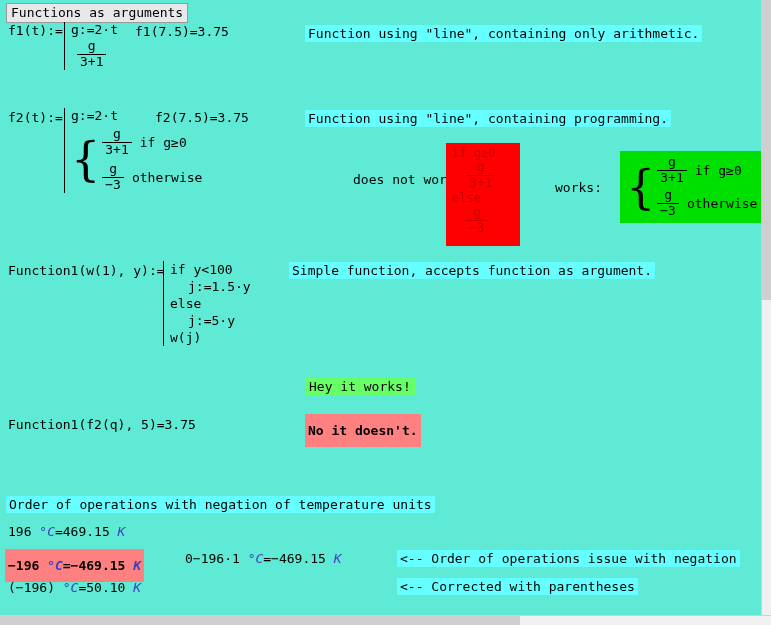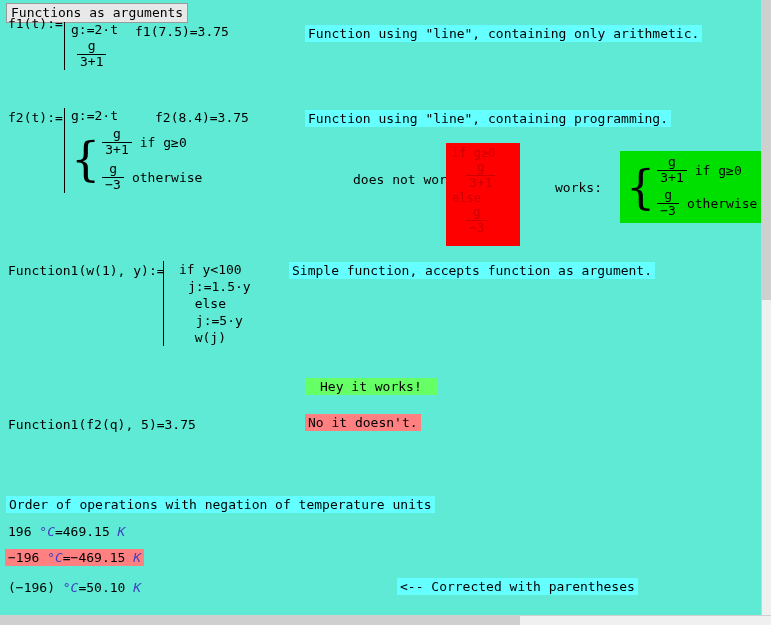--- a/index.html
+++ b/index.html
@@ -20,22 +20,22 @@
     background: #5eead4;
   }
   .abs { position: absolute; white-space: nowrap; }
   .title-box {
     background: #e8e8e8;
     border: 1px solid #9a9a9a;
     padding: 1px 4px 2px 4px;
     font-size: 13px;
   }
   .cyan { background: #66ffff; padding: 1px 3px; }
-  .green { background: #66ff66; padding: 1px 15px; }
-  .pink  { background: #ff8080; padding: 1px 3px; }
+  .green { background: #66ff66; padding: 1px 4px; }
+  .pink  { background: #ff8080; padding: 9px 3px; font-weight: bold; }
   .redbox {
     background: #ff0000;
     color: #cc0000;
     padding: 3px 6px;
   }
   .greenbox {
     background: #00e000;
     padding: 3px 6px;
   }
   .unit { color: #3f3fbf; font-style: italic; }
@@ -91,21 +91,21 @@
   }
   .smallgap { display:inline-block; width:8px; }
 </style>
 </head>
 <body>
 
 <div id="page">
 
   <div class="abs title-box" style="left:6px; top:3px;">Functions as arguments</div>
 
-  <div class="abs" style="left:8px; top:16px;">f1(t):=</div>
+  <div class="abs" style="left:8px; top:23px;">f1(t):=</div>
 
   <div class="abs" style="left:64px; top:22px;">
     <div class="prog" style="border-left:1.5px solid #000; padding-left:6px;">
       <div>g:=2·t</div>
       <div style="height:2px;"></div>
       <div class="frac" style="margin-left:6px;">
         <span class="num">g</span>
         <span class="den">3+1</span>
       </div>
     </div>
@@ -138,21 +138,21 @@
               <span class="den">−3</span>
             </span>
             <span class="smallgap"></span>
             <span>otherwise</span>
           </div>
         </div>
       </div>
     </div>
   </div>
 
-  <div class="abs" style="left:155px; top:110px;">f2(8.4)=3.75</div>
+  <div class="abs" style="left:155px; top:110px;">f2(7.5)=3.75</div>
 
   <div class="abs cyan" style="left:305px; top:110px;">Function using "line", containing programming.</div>
 
   <div class="abs" style="left:313px; top:172px;margin-left:40px;">does not work:</div>
 
   <div class="abs redbox" style="left:446px; top:143px; width:62px; height:97px;">
     <div style="font-size:12px;">if  g≥0</div>
     <div class="frac" style="margin-left:14px;">
       <span class="num" style="border-bottom:none;">g</span>
       <span class="den" style="border-top:1px solid #cc0000;">3+1</span>
@@ -185,21 +185,21 @@
           </span>
           <span class="smallgap"></span>
           <span>otherwise</span>
         </div>
       </div>
     </div>
   </div>
 
   <div class="abs" style="left:8px; top:263px;">Function1(w(1), y):=</div>
 
-  <div class="abs" style="left:163px; top:261px;text-align:center;">
+  <div class="abs" style="left:163px; top:261px;">
     <div class="prog" style="border-left:1.5px solid #000; padding-left:6px; line-height:17px;">
       <div>if y&lt;100</div>
       <div style="padding-left:18px;">j:=1.5·y</div>
       <div>else</div>
       <div style="padding-left:18px;">j:=5·y</div>
       <div>w(j)</div>
     </div>
   </div>
 
   <div class="abs cyan" style="left:289px; top:262px;">Simple function, accepts function as argument.</div>
@@ -212,21 +212,25 @@
   <div class="abs cyan" style="left:6px; top:496px;">Order of operations with negation of temperature units</div>
 
   <div class="abs" style="left:8px; top:524px;">
     <span>196 </span><span class="unit">°C</span><span>=469.15 </span><span class="unit">K</span>
   </div>
 
   <div class="abs pink" style="left:5px; top:549px;">
     <span>−196 </span><span class="unit">°C</span><span>=−469.15 </span><span class="unit">K</span>
   </div>
 
-
+  <div class="abs" style="left:185px; top:551px;">
+    <span>0−196·1 </span><span class="unit">°C</span><span>=−469.15 </span><span class="unit">K</span>
+  </div>
+
+  <div class="abs cyan" style="left:397px; top:550px;">&lt;-- Order of operations issue with negation</div>
 
   <div class="abs" style="left:8px; top:580px;">
     <span>(−196) </span><span class="unit">°C</span><span>=50.10 </span><span class="unit">K</span>
   </div>
 
   <div class="abs cyan" style="left:397px; top:578px;">&lt;-- Corrected with parentheses</div>
 
   <div class="scrollbar-v">
     <div class="sb-thumb-v"></div>
   </div>

